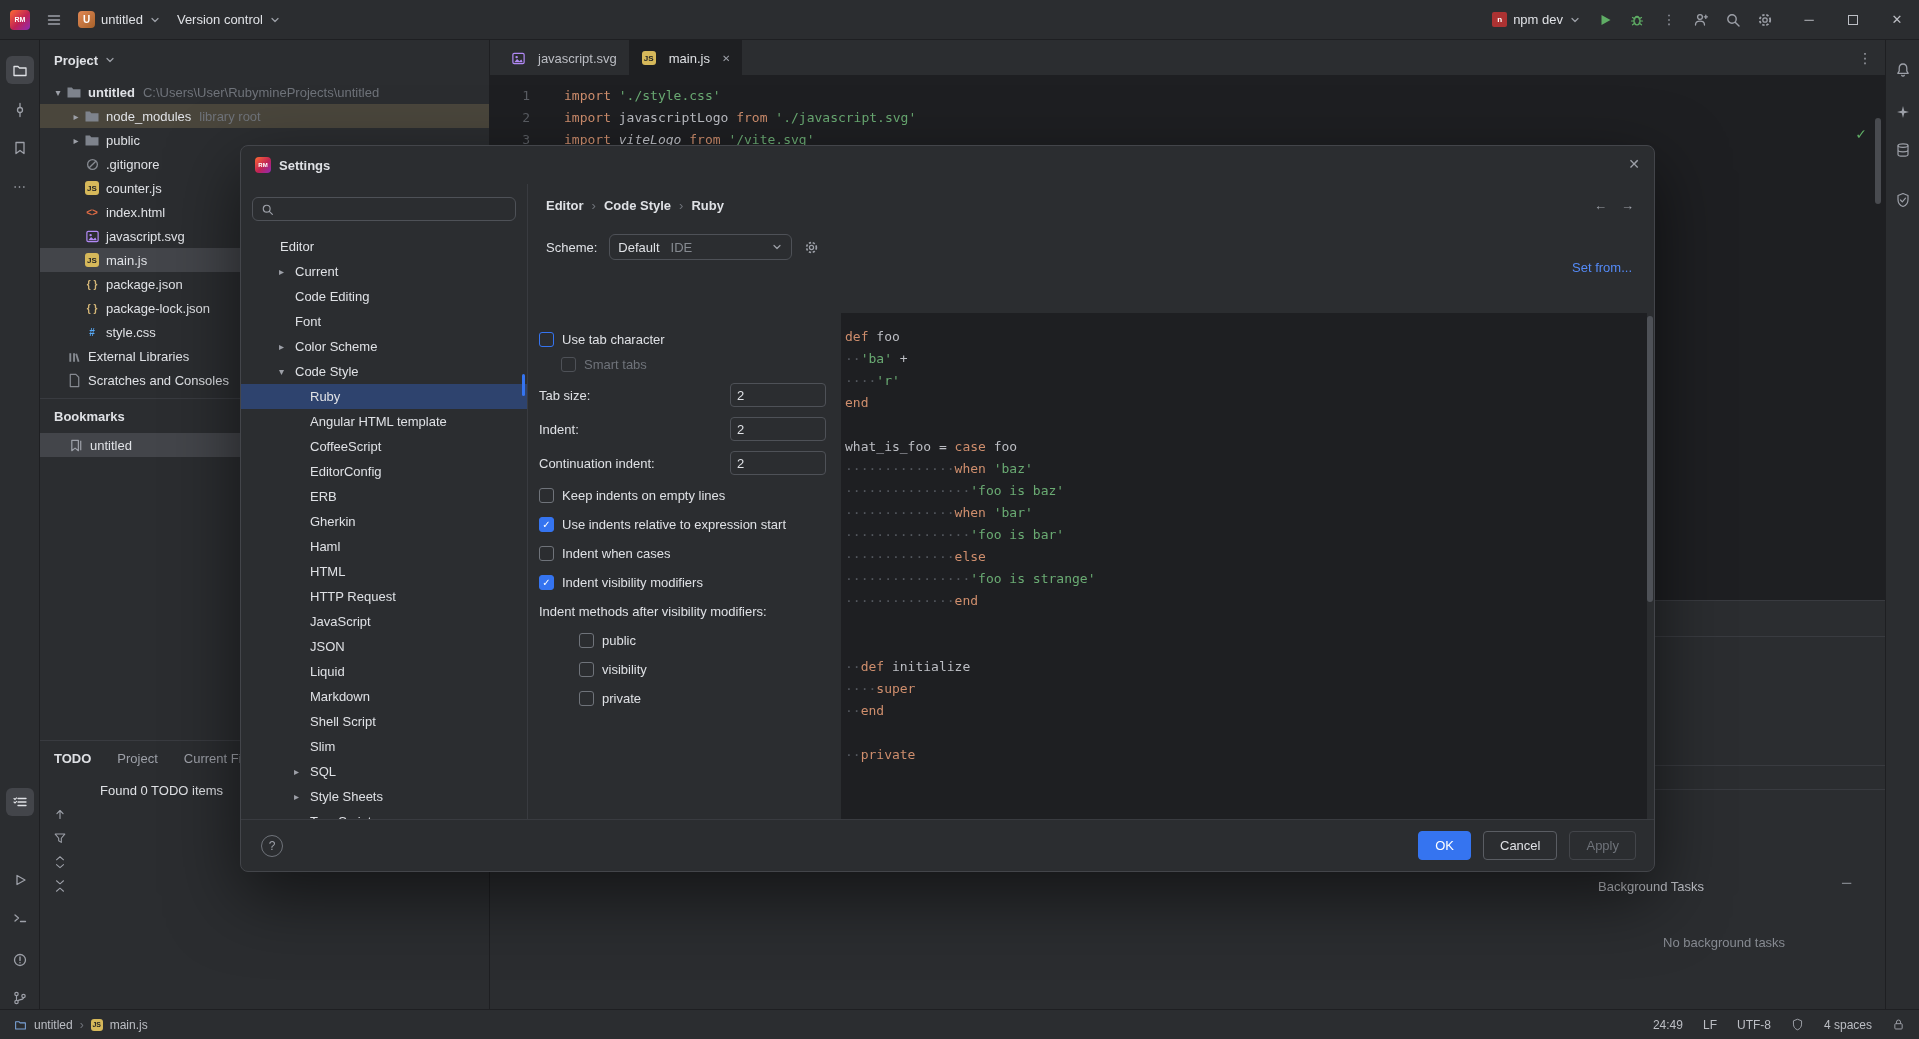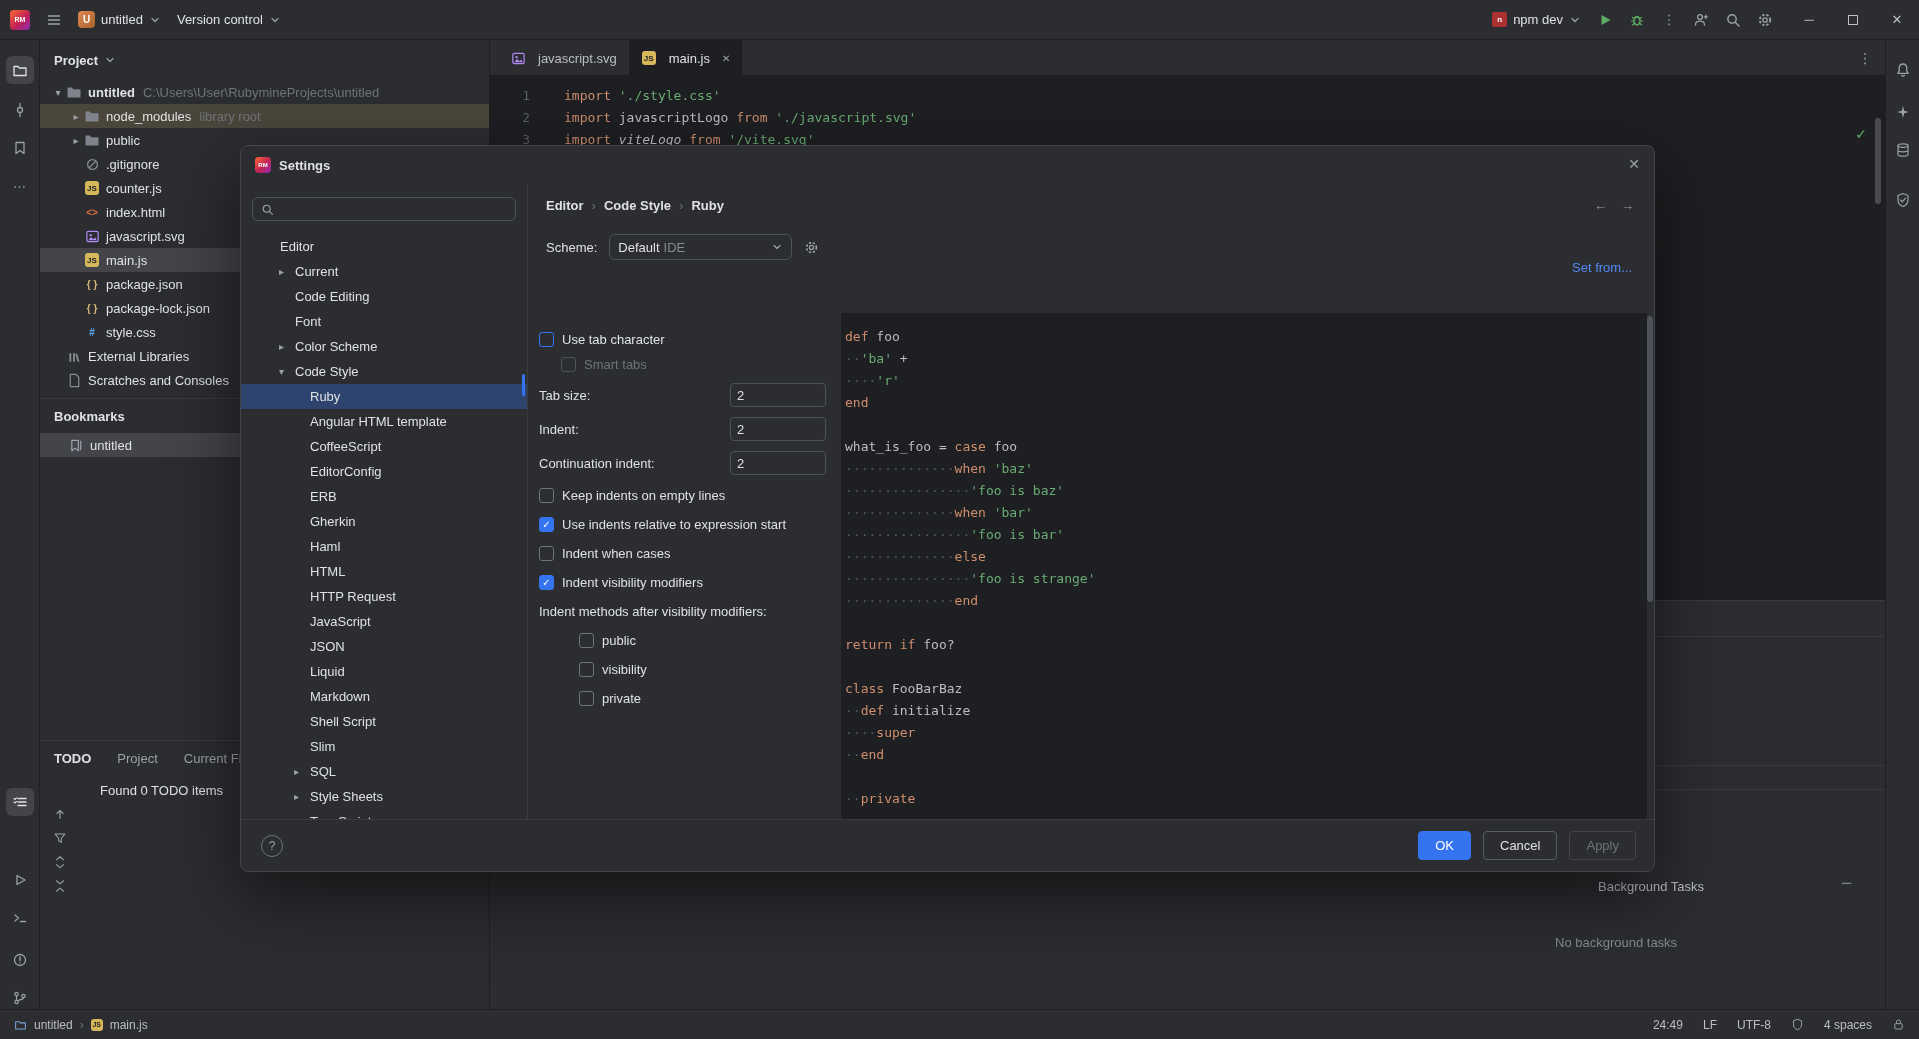--- a/index.html
+++ b/index.html
@@ -63,21 +63,21 @@
   .cline{height:22px;display:flex;align-items:center;font-family:"DejaVu Sans Mono",monospace;font-size:13px;white-space:pre}
   .lnum{width:40px;text-align:right;color:#5a5d63;flex:none;margin-right:34px}
   .tk-kw{color:#cf8e6d}.tk-str{color:#6aab73}.tk-pl{color:#bcbec4}.tk-fn{color:#bcbec4}
   .tk-em{color:#bcbec4;font-style:italic}.tk-ws{color:#53575e}
   .insp-check{position:absolute;right:18px;top:50px;color:#5fad65;font-size:14px}
   .ed-scroll{position:absolute;right:4px;top:42px;width:6px;height:86px;border-radius:3px;background:#494b50}
   .editor-lower{position:absolute;left:0;right:0;top:560px;bottom:0;background:#2b2d30;border-top:1px solid #393b40}
   .hline{position:absolute;left:0;right:0;height:1px;background:#393b40}
   .bt-title{position:absolute;left:1108px;top:278px;color:#bcbec4}
   .bt-min{position:absolute;left:1352px;top:274px;color:#9da0a8}
-  .bt-empty{position:absolute;left:1065px;top:334px;color:#868a91}
+  .bt-empty{position:absolute;left:1173px;top:334px;color:#868a91}
 
   
   .statusbar{position:absolute;left:0;bottom:0;width:1919px;height:30px;background:#2b2d30;border-top:1px solid #1e1f22;display:flex;align-items:center;justify-content:space-between;padding:0 14px;font-size:12px;color:#bcbec4;z-index:6}
   .sb-left{display:flex;align-items:center;gap:7px}
   .sb-right{display:flex;align-items:center;gap:20px}
   .sb-sep{color:#6f737a}
 
   
   .dialog{position:absolute;left:240px;top:145px;width:1415px;height:727px;background:#2b2d30;border:1px solid #43454a;border-radius:8px;box-shadow:0 24px 70px rgba(0,0,0,.55);z-index:50}
   .dlg-header{height:38px;display:flex;align-items:center;padding:0 14px}
@@ -91,21 +91,21 @@
   .srow{height:25px;display:flex;align-items:center;white-space:nowrap}
   .srow .chev{width:16px;color:#9da0a8;font-size:10px;flex:none}
   .srow.sel{background:#2e436e}
   .slabel{color:#dfe1e5}
   .stree-thumb{position:absolute;right:2px;top:190px;width:3px;height:22px;background:#3574f0;border-radius:2px}
   .dlg-right{position:absolute;left:288px;right:0;top:0;bottom:0}
   .crumb-row{position:absolute;left:17px;top:14px;right:20px;display:flex;align-items:center;gap:8px;font-weight:bold}
   .crumb-sep{color:#6f737a;font-weight:normal}
   .nav-arrows{margin-left:auto;display:flex;gap:14px;color:#9da0a8;font-weight:normal}
   .scheme-row{position:absolute;left:17px;top:50px;display:flex;align-items:center;gap:12px}
-  .dropdown{width:183px;height:26px;border:1px solid #4e5157;border-radius:6px;display:flex;align-items:center;gap:4px;padding:0 8px;background:#2b2d30}
+  .dropdown{width:183px;height:26px;border:1px solid #4e5157;border-radius:6px;display:flex;align-items:center;gap:11px;padding:0 8px;background:#2b2d30}
   .dropdown .dd-chev{margin-left:auto}
   .set-from{position:absolute;right:22px;top:76px;color:#548af7}
   .dtabs{position:absolute;left:17px;top:102px;display:flex;gap:28px;height:26px}
   .dtab{position:relative;color:#bcbec4;display:flex;align-items:center}
   .dtab.active{color:#dfe1e5}
   .dtab.active:after{content:"";position:absolute;left:0;right:0;bottom:-1px;height:3px;border-radius:2px;background:#3574f0}
   .form{position:absolute;left:10px;top:129px;width:300px;bottom:0;padding-top:14px;overflow:hidden}
   .cb-row{height:25px;display:flex;align-items:center;gap:8px}
   .cb-row.sp{margin-bottom:4px}
   .cb{width:15px;height:15px;border:1px solid #6f737a;border-radius:3px;flex:none;display:flex;align-items:center;justify-content:center;font-size:10px;color:#fff;background:#2b2d30}
@@ -731,23 +731,21 @@
             <div class="cline"></div>
             <div class="cline"><span class="tk-pl">what_is_foo = </span><span class="tk-kw">case</span><span class="tk-pl"> foo</span></div>
             <div class="cline"><span class="tk-ws">··············</span><span class="tk-kw">when</span><span class="tk-pl"> </span><span class="tk-str">'baz'</span></div>
             <div class="cline"><span class="tk-ws">················</span><span class="tk-str">'foo is baz'</span></div>
             <div class="cline"><span class="tk-ws">··············</span><span class="tk-kw">when</span><span class="tk-pl"> </span><span class="tk-str">'bar'</span></div>
             <div class="cline"><span class="tk-ws">················</span><span class="tk-str">'foo is bar'</span></div>
             <div class="cline"><span class="tk-ws">··············</span><span class="tk-kw">else</span></div>
             <div class="cline"><span class="tk-ws">················</span><span class="tk-str">'foo is strange'</span></div>
             <div class="cline"><span class="tk-ws">··············</span><span class="tk-kw">end</span></div>
             <div class="cline"></div>
-            <div class="cline"><span class="tk-kw">return</span><span class="tk-pl"> </span><span class="tk-kw">if</span><span class="tk-pl"> foo?</span></div>
             <div class="cline"></div>
-            <div class="cline"><span class="tk-kw">class</span><span class="tk-pl"> FooBarBaz</span></div>
             <div class="cline"><span class="tk-ws">··</span><span class="tk-kw">def</span><span class="tk-fn"> initialize</span></div>
             <div class="cline"><span class="tk-ws">····</span><span class="tk-kw">super</span></div>
             <div class="cline"><span class="tk-ws">··</span><span class="tk-kw">end</span></div>
             <div class="cline"></div>
             <div class="cline"><span class="tk-ws">··</span><span class="tk-kw">private</span></div>
           </div>
       </div>
       <span class="dlg-scroll"></span>
     </div>
   </div>

